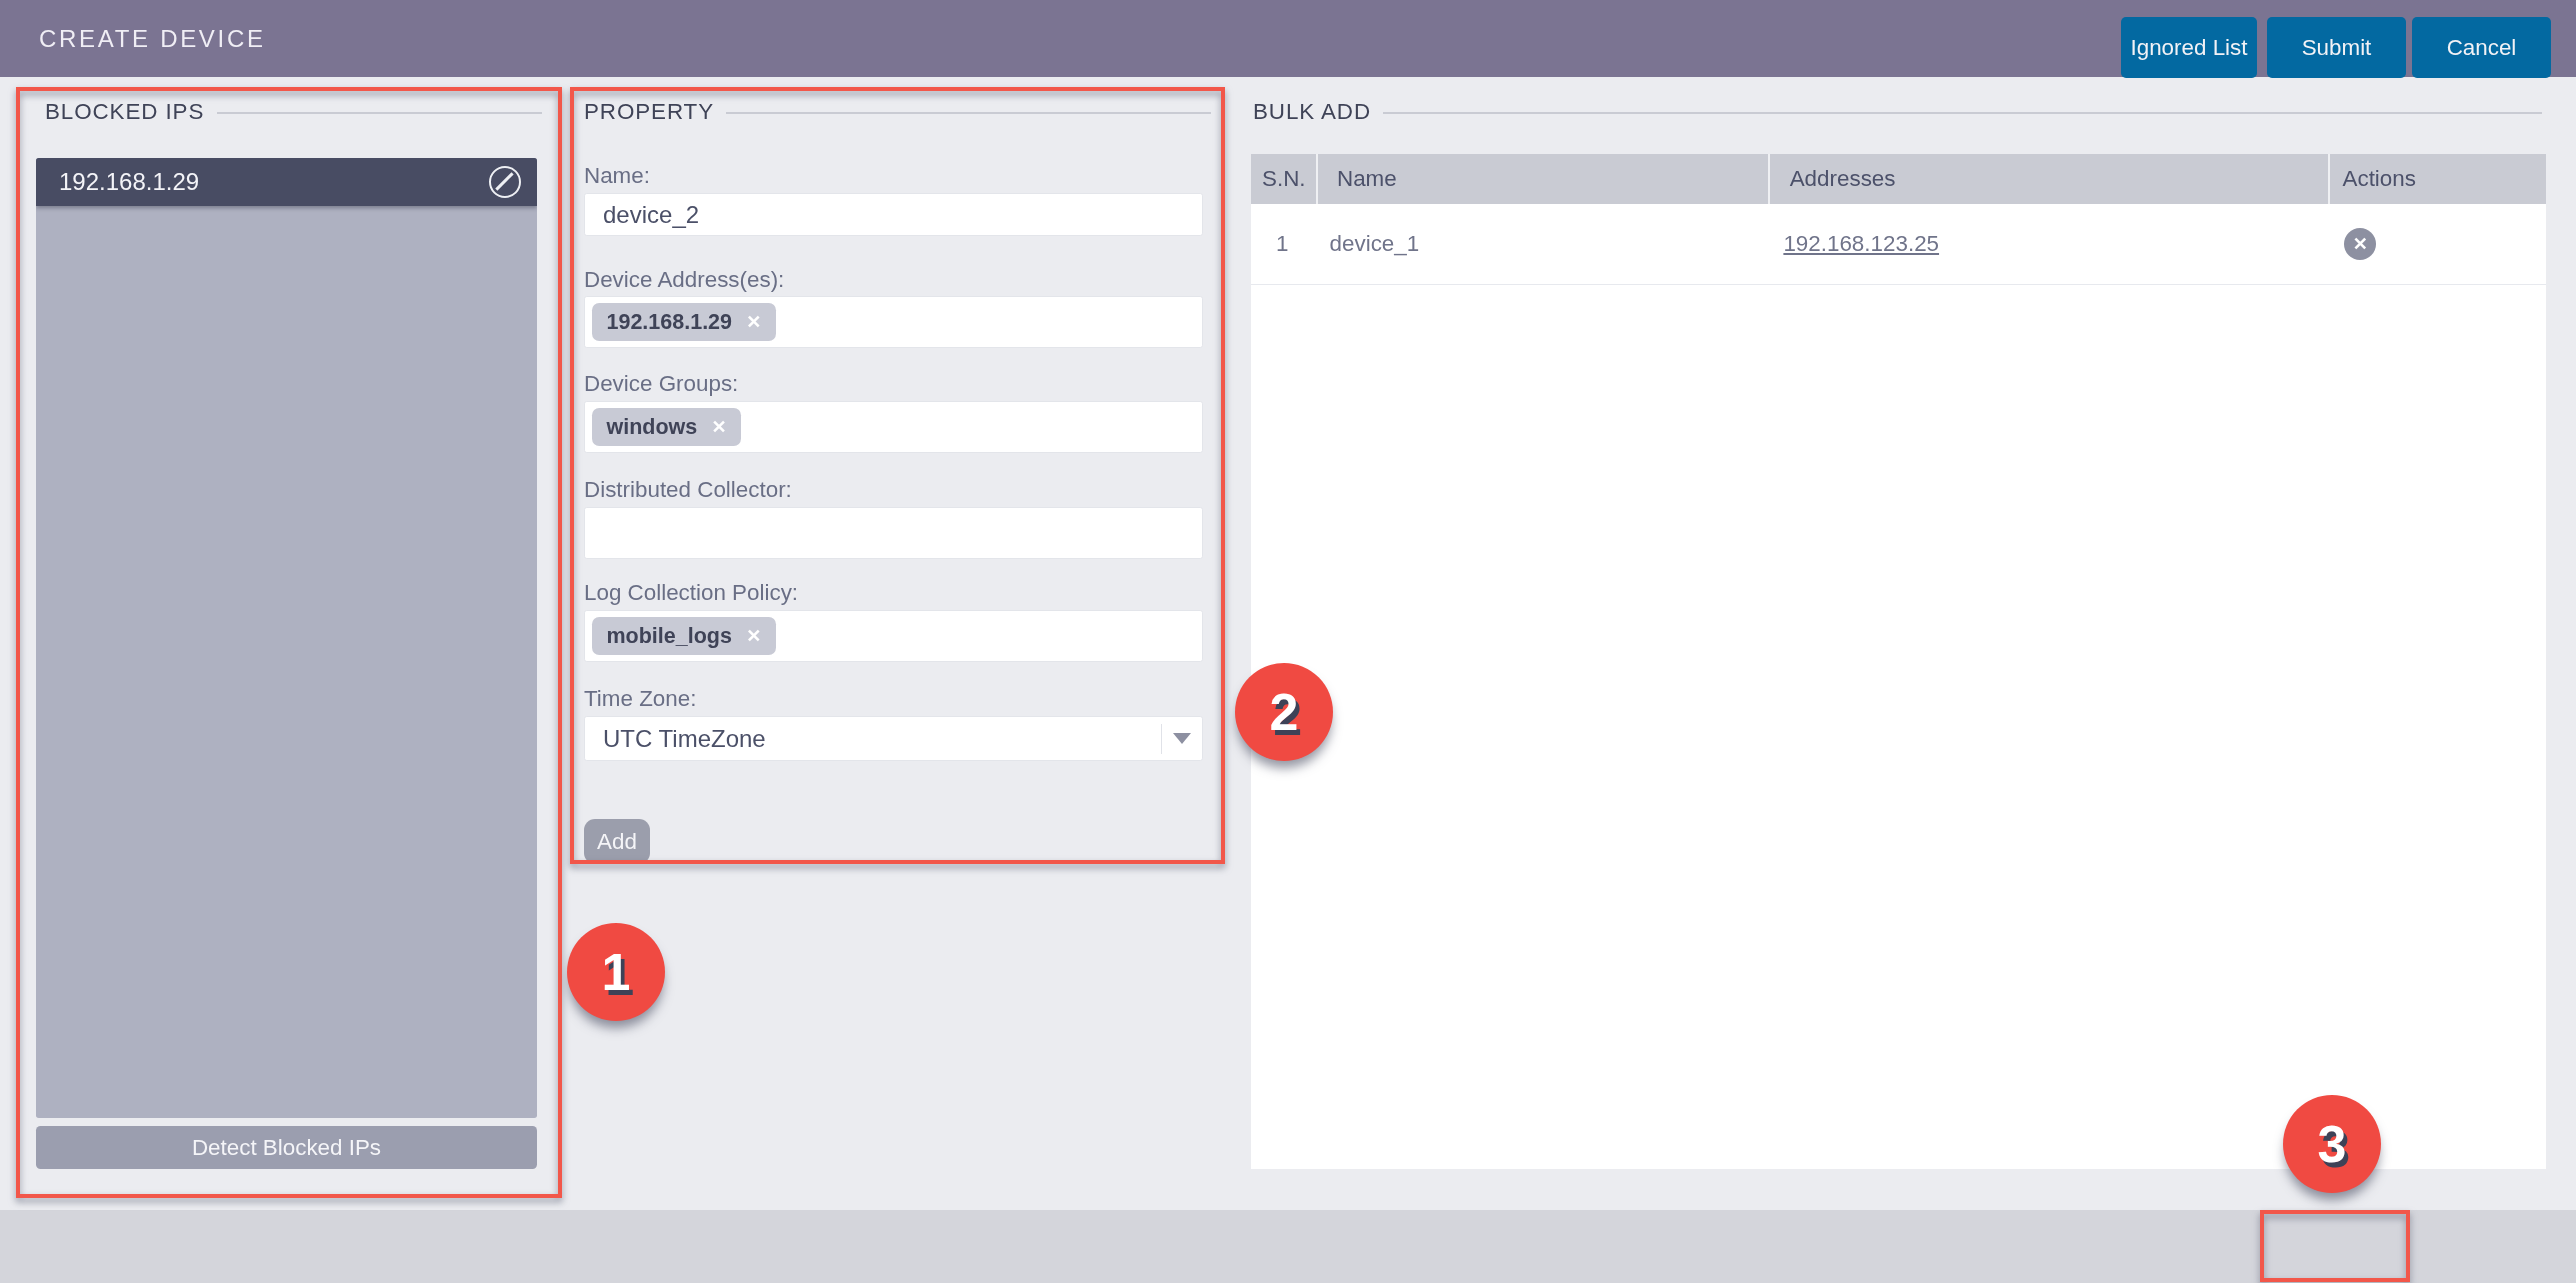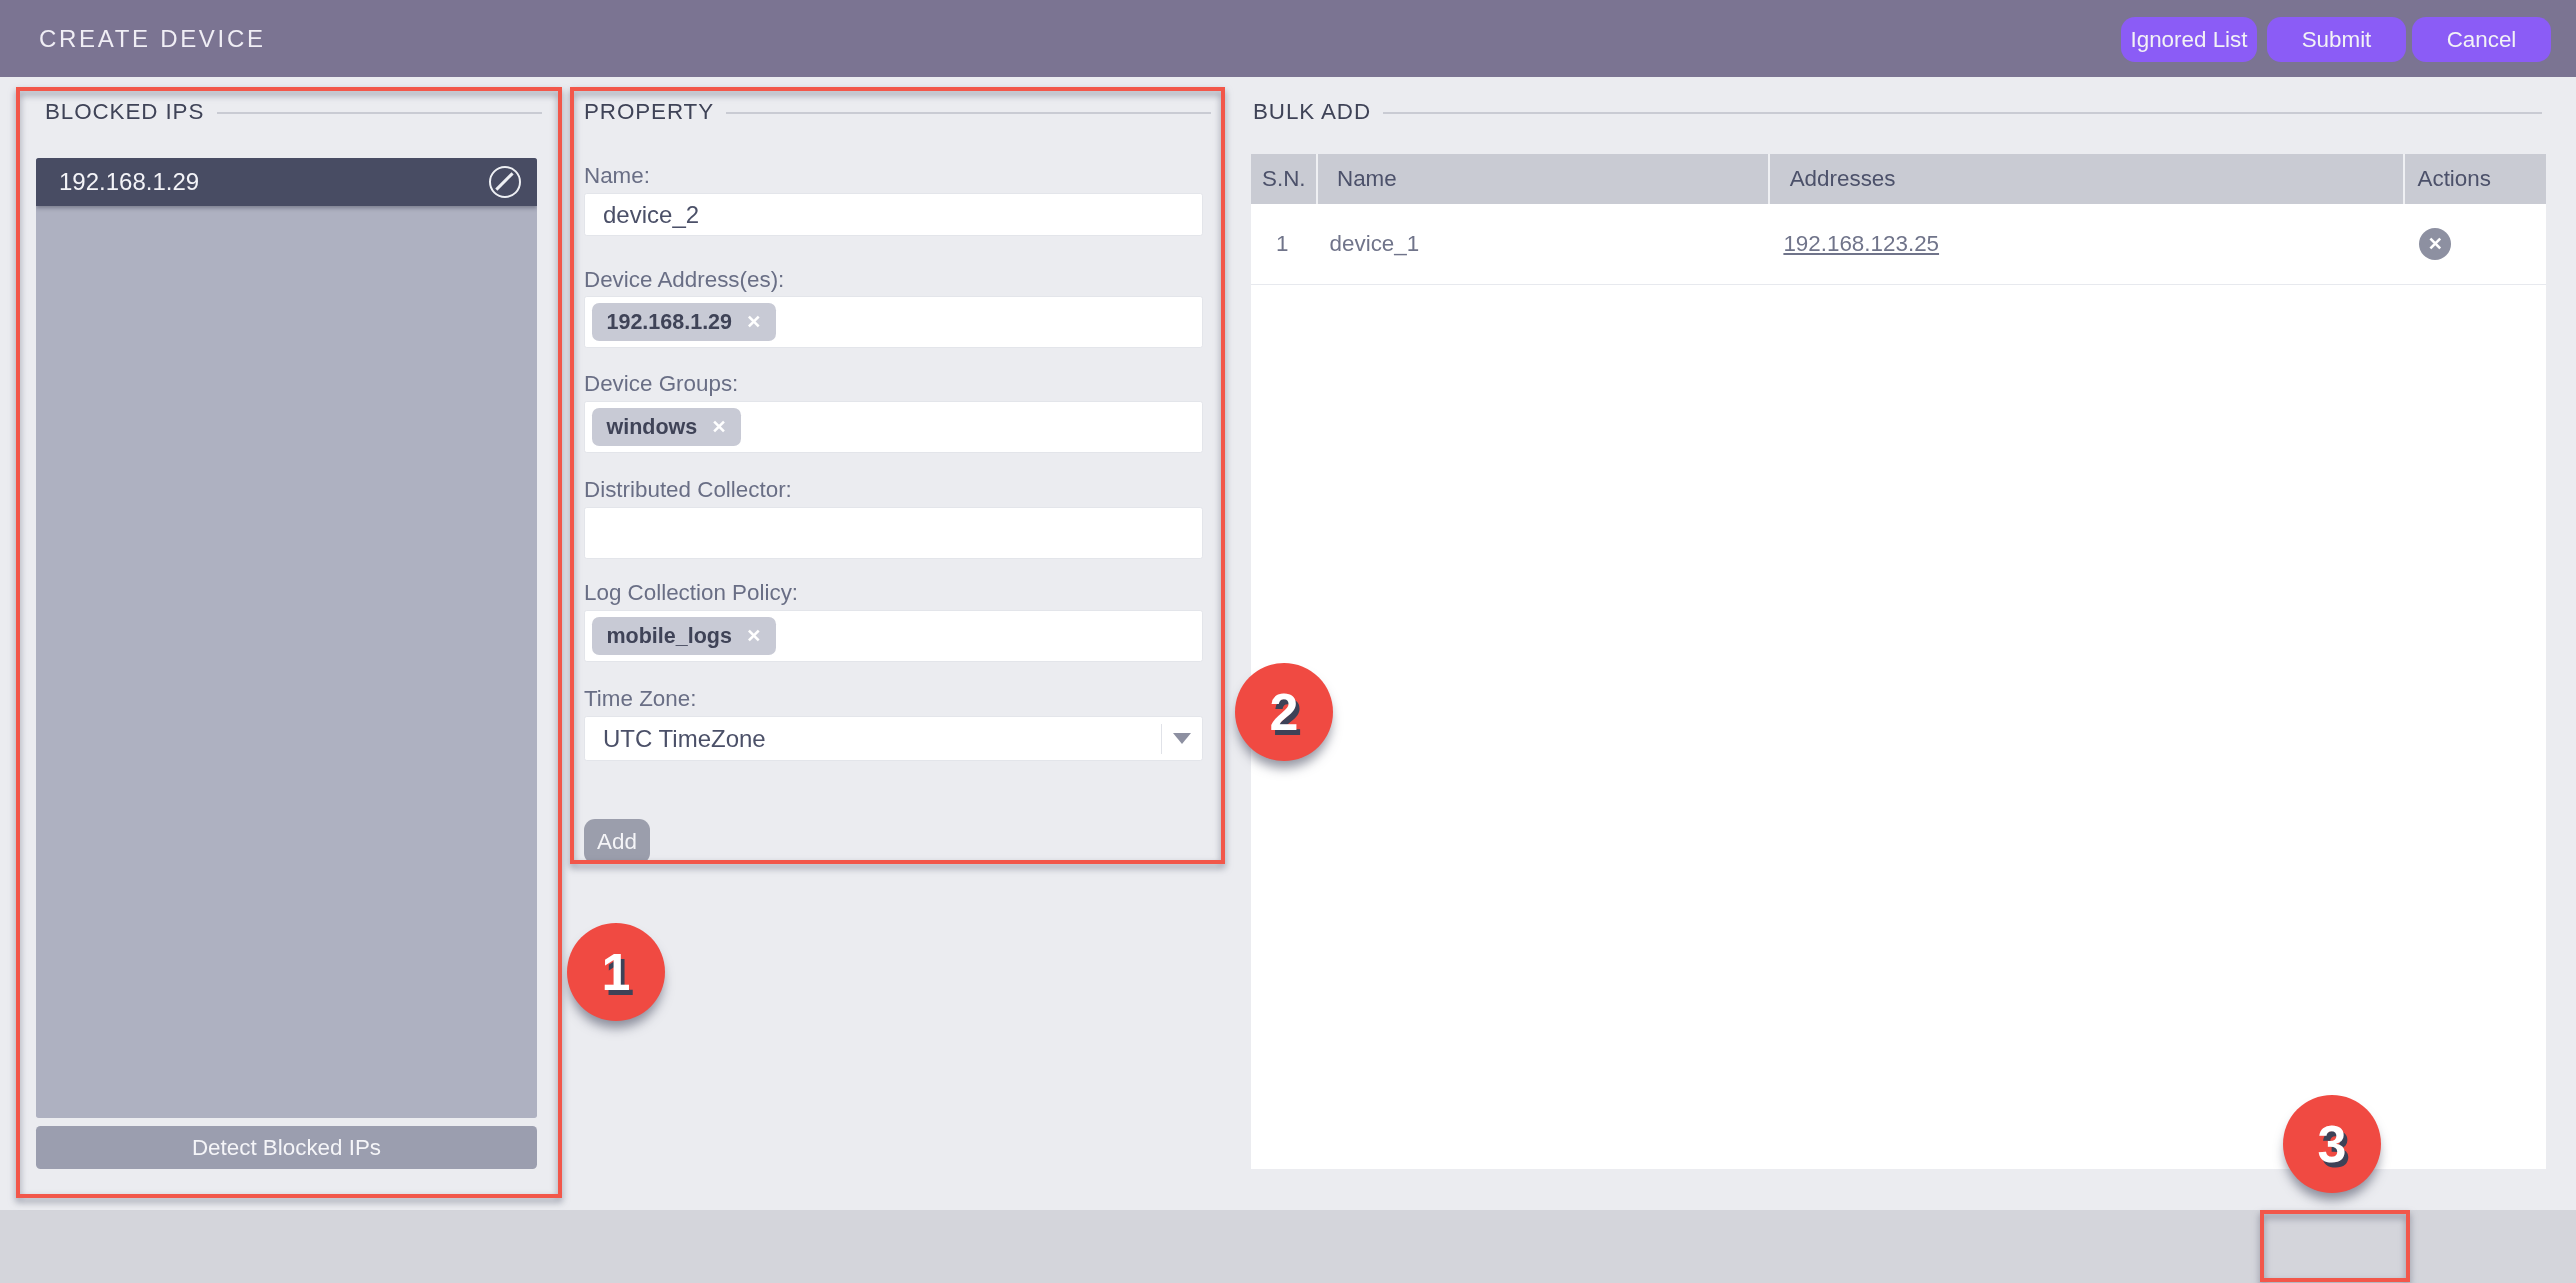--- a/index.html
+++ b/index.html
@@ -100,21 +100,21 @@
     background: #c9cbd3; display: flex;
   }
   .bulk-table-body {
     position: absolute; left: 1251px; top: 204px; width: 1295px; height: 965px;
     background: #ffffff;
   }
   .bulk-row { height: 81px; display: flex; border-bottom: 1.8px solid #e7e9ee; }
   .col { display: flex; align-items: center; font-size: 22.4px; }
   .col-sn { width: 67px; }
   .col-name { width: 452px; }
-  .col-addr { width: 635px; }
+  .col-addr { width: 560px; }
   .col-actions { width: 141px; }
   .bulk-table-head .col { color: #4c516a; border-right: 2.7px solid #eff0f3; }
   .bulk-table-head .col:last-child { border-right: none; }
   .bulk-table-head .col-sn { padding-left: 11px; }
   .bulk-table-head .col-name { padding-left: 19px; }
   .bulk-table-head .col-addr { padding-left: 19.7px; }
   .bulk-table-head .col-actions { padding-left: 12.5px; }
   .bulk-row .col { color: #70748a; }
   .bulk-row .col-sn { padding-left: 25px; }
   .bulk-row .col-name { padding-left: 11.6px; }
@@ -125,22 +125,22 @@
     display: flex; align-items: center; justify-content: center;
     margin-left: 14.3px; cursor: pointer;
   }
 
   
   .dialog-footer {
     position: absolute; left: 0; top: 1210px; width: 2576px; height: 73px;
     background: #d4d5db;
   }
   .footer-btn {
-    position: absolute; top: 17px; height: 45px;
-    background: #8b5cf6; border: none; border-radius: 14px;
+    position: absolute; top: 17px; height: 61px;
+    background: #0369a1; border: none; border-radius: 5px;
     color: #f2f2f6; font-size: 22.4px; font-family: inherit; cursor: pointer;
   }
   .btn-ignored { left: 2121px; width: 136px; }
   .btn-submit  { left: 2267px; width: 139px; }
   .btn-cancel  { left: 2412px; width: 139px; }
 
   
   .anno-box {
     position: absolute; border: 4.5px solid #f2574a; pointer-events: none; z-index: 40;
     filter: drop-shadow(0 4.5px 3.6px rgba(82,86,108,0.6));

